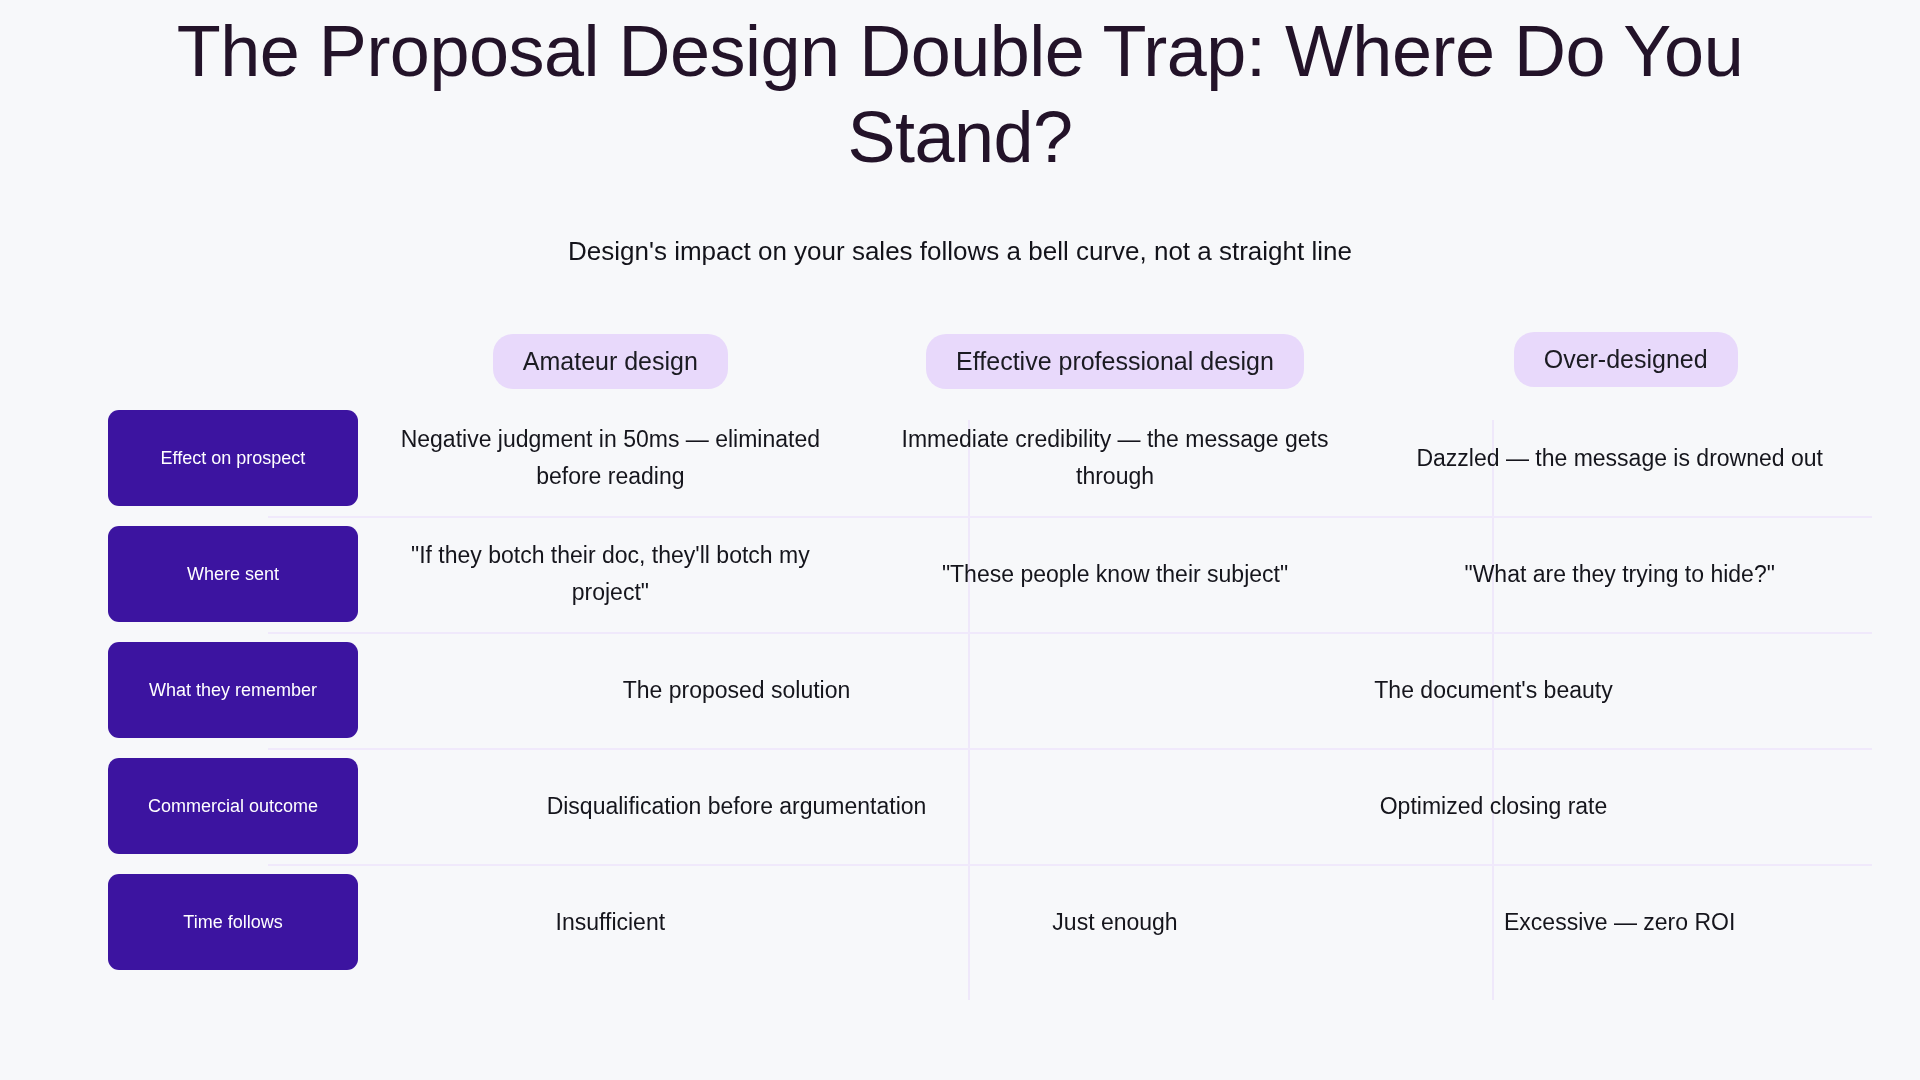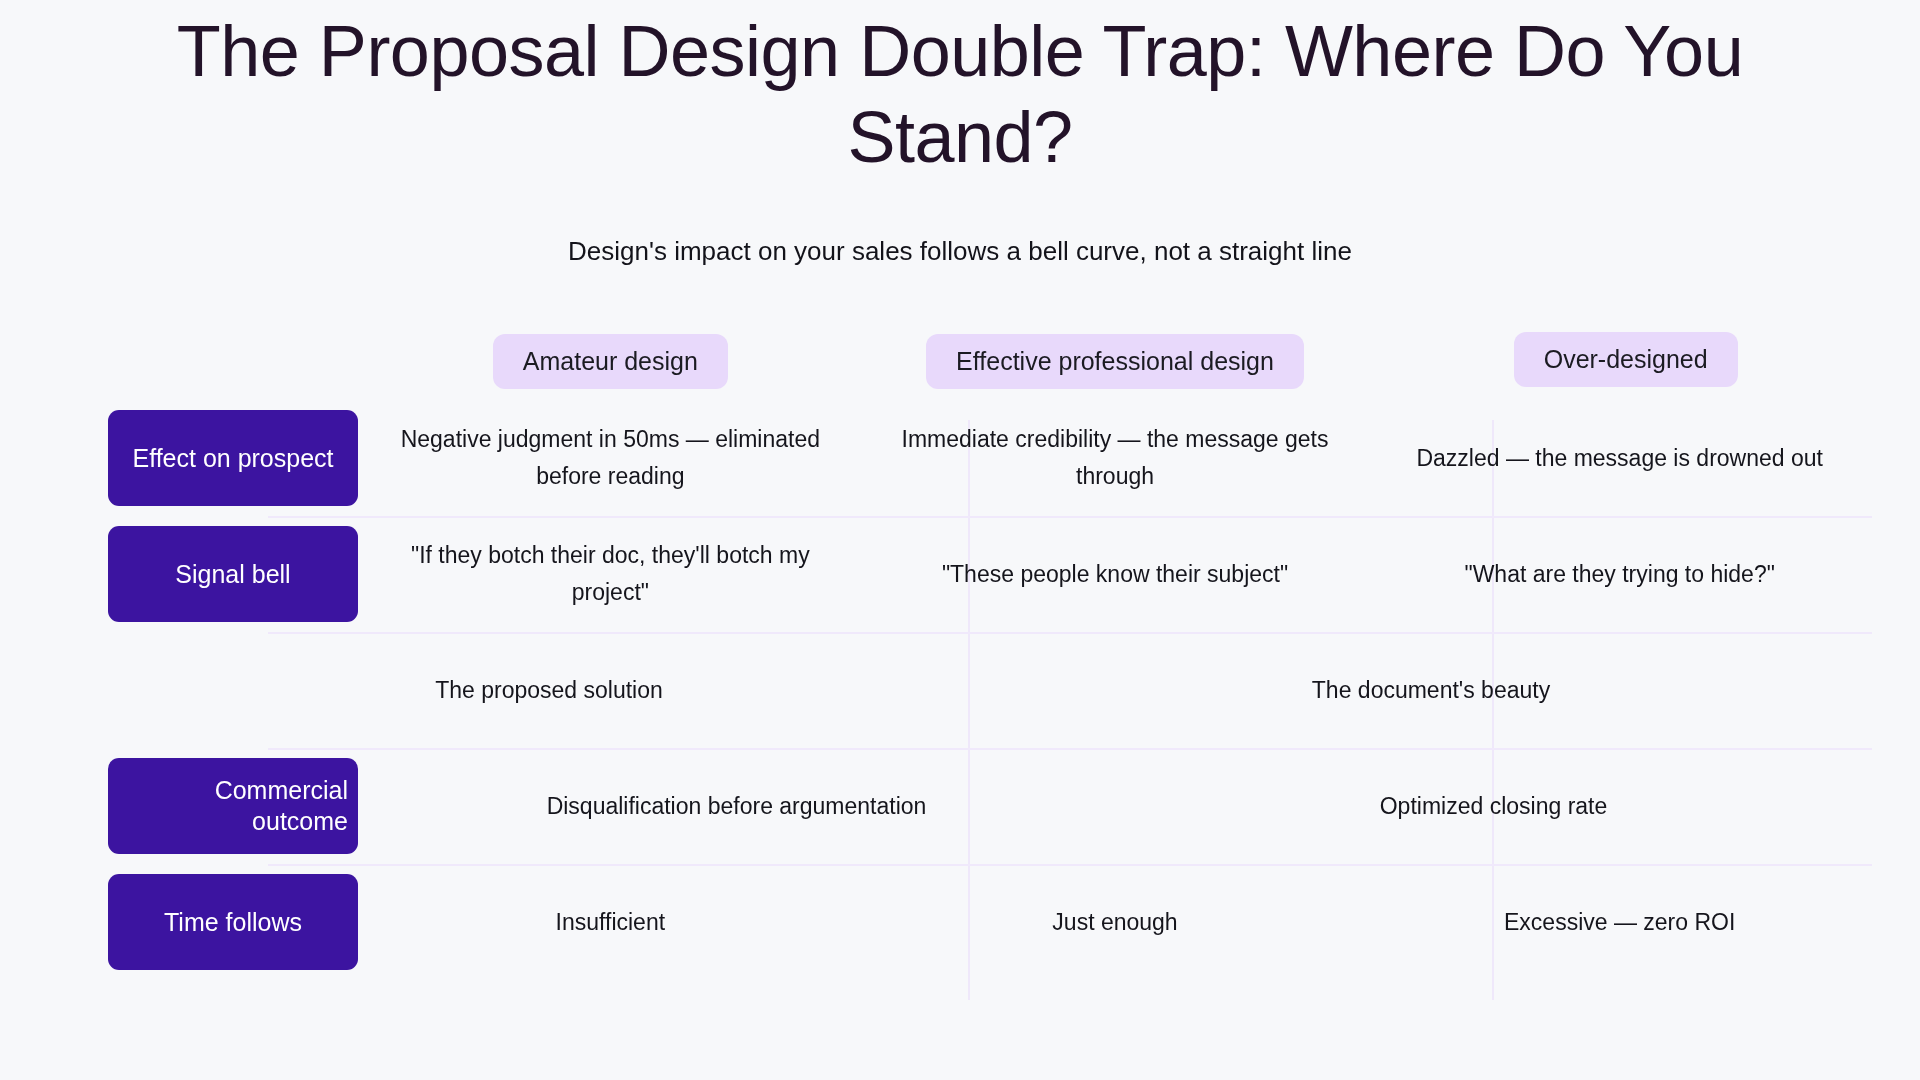--- a/index.html
+++ b/index.html
@@ -85,21 +85,21 @@
   .header-row .col-cell {
     padding: 0 8px;
     align-items: flex-start;
   }
   .pill {
     display: inline-block;
     background: #e8d9fb;
     color: #1b1b22;
     font-size: 25px;
     line-height: 31px;
-    border-radius: 12px;
+    border-radius: 20px;
     padding: 12px 30px;
     white-space: nowrap;
   }
   .pill.raised {
     margin-top: -2px;
     margin-left: 12px;
   }
 
   
   .body-row {
@@ -118,23 +118,23 @@
 
   .row-chip {
     width: 294px;
     height: 96px;
     background: #3c14a0;
     color: #ffffff;
     border-radius: 11px;
     display: flex;
     align-items: center;
     justify-content: center;
-    font-size: 25px;
+    font-size: 18px;
     line-height: 31px;
-    text-align: right;
+    text-align: left;
     box-sizing: border-box;
     padding: 0 10px;
   }
 
   .cell-text {
     font-size: 23px;
     line-height: 37px;
     color: #15151c;
     max-width: 470px;
   }
@@ -188,34 +188,37 @@
       <div class="col-cell">
         <span class="cell-text">Immediate credibility — the message gets through</span>
       </div>
       <div class="col-cell">
         <span class="cell-text">Dazzled — the message is drowned out</span>
       </div>
     </div>
 
     <div class="matrix-row body-row">
       <div class="col-label">
-        <div class="row-chip">Signal bell</div>
+        <div class="row-chip">Where sent</div>
       </div>
       <div class="col-cell">
         <span class="cell-text">"If they botch their doc, they'll botch my project"</span>
       </div>
       <div class="col-cell">
         <span class="cell-text">"These people know their subject"</span>
       </div>
       <div class="col-cell">
         <span class="cell-text">"What are they trying to hide?"</span>
       </div>
     </div>
 
     <div class="matrix-row body-row">
+      <div class="col-label">
+        <div class="row-chip">What they remember</div>
+      </div>
       <div class="col-cell">
         <span class="cell-text">The proposed solution</span>
       </div>
       <div class="col-cell">
         <span class="cell-text">The document's beauty</span>
       </div>
     </div>
 
     <div class="matrix-row body-row">
       <div class="col-label">

